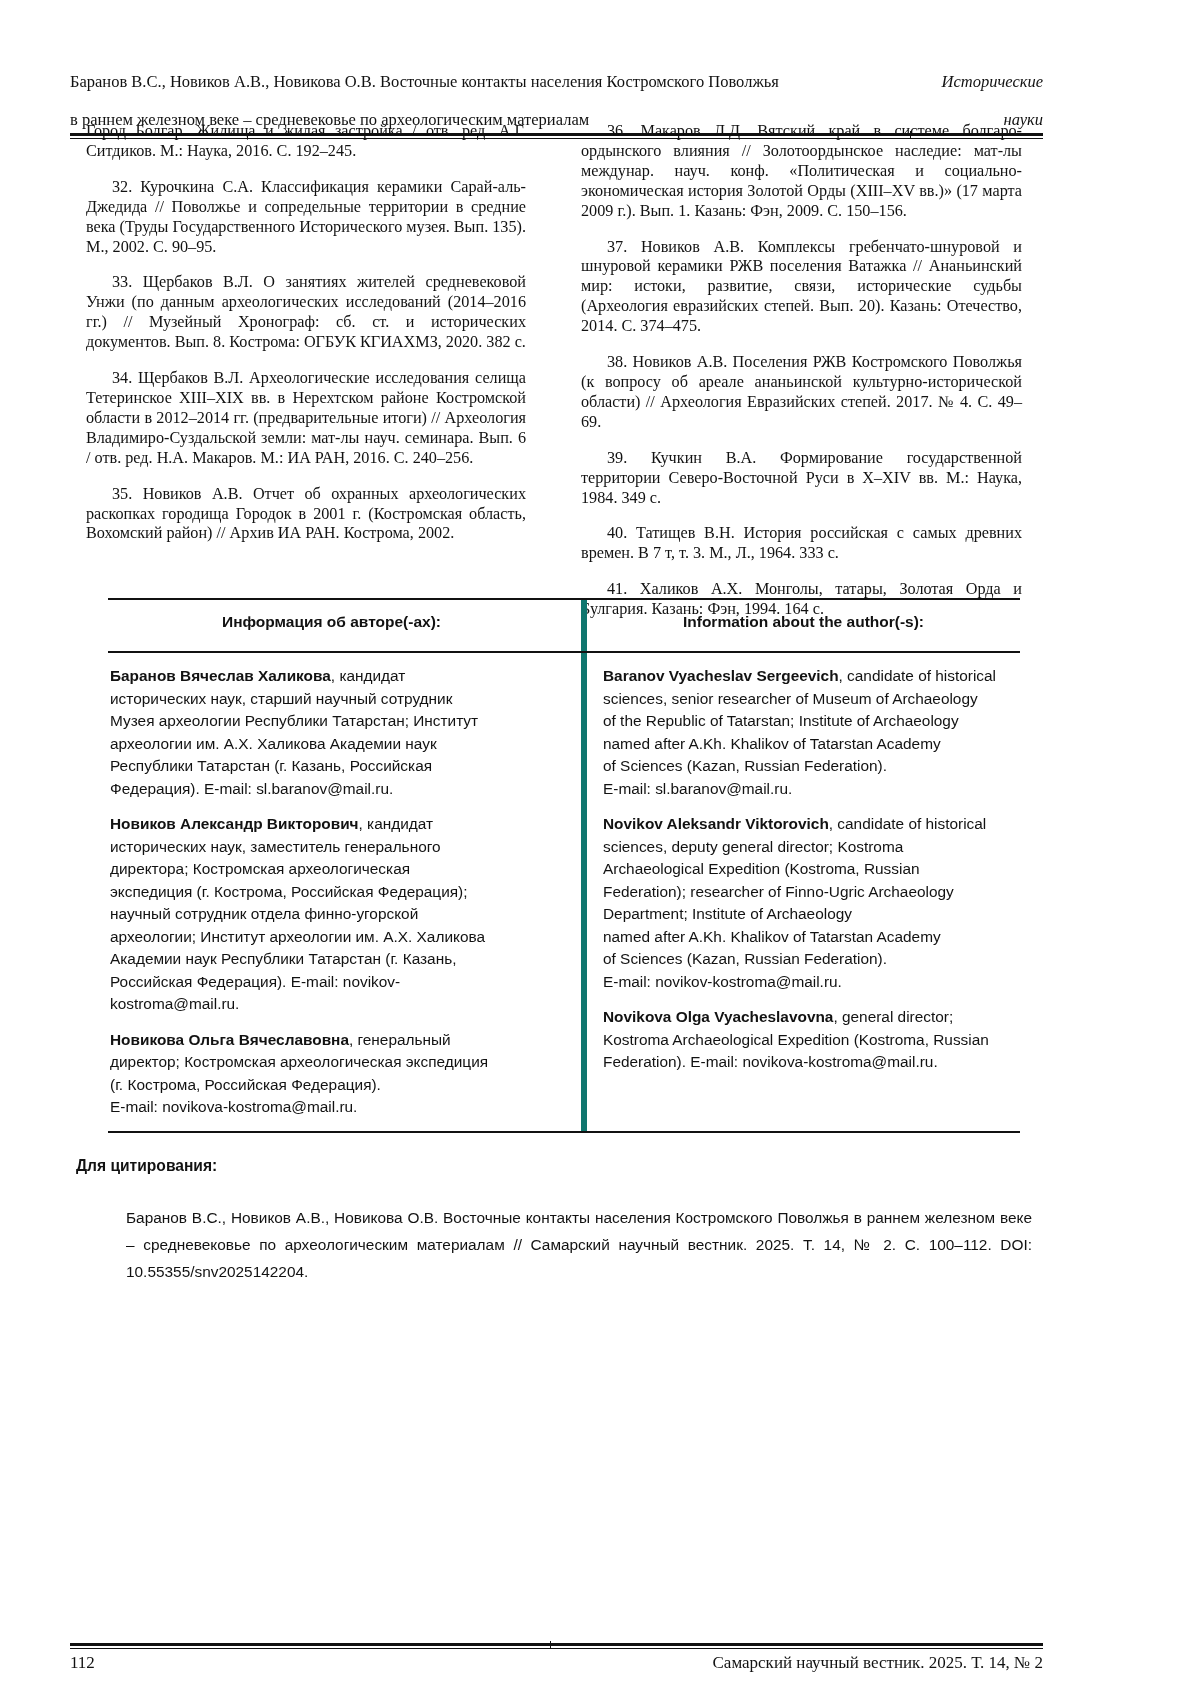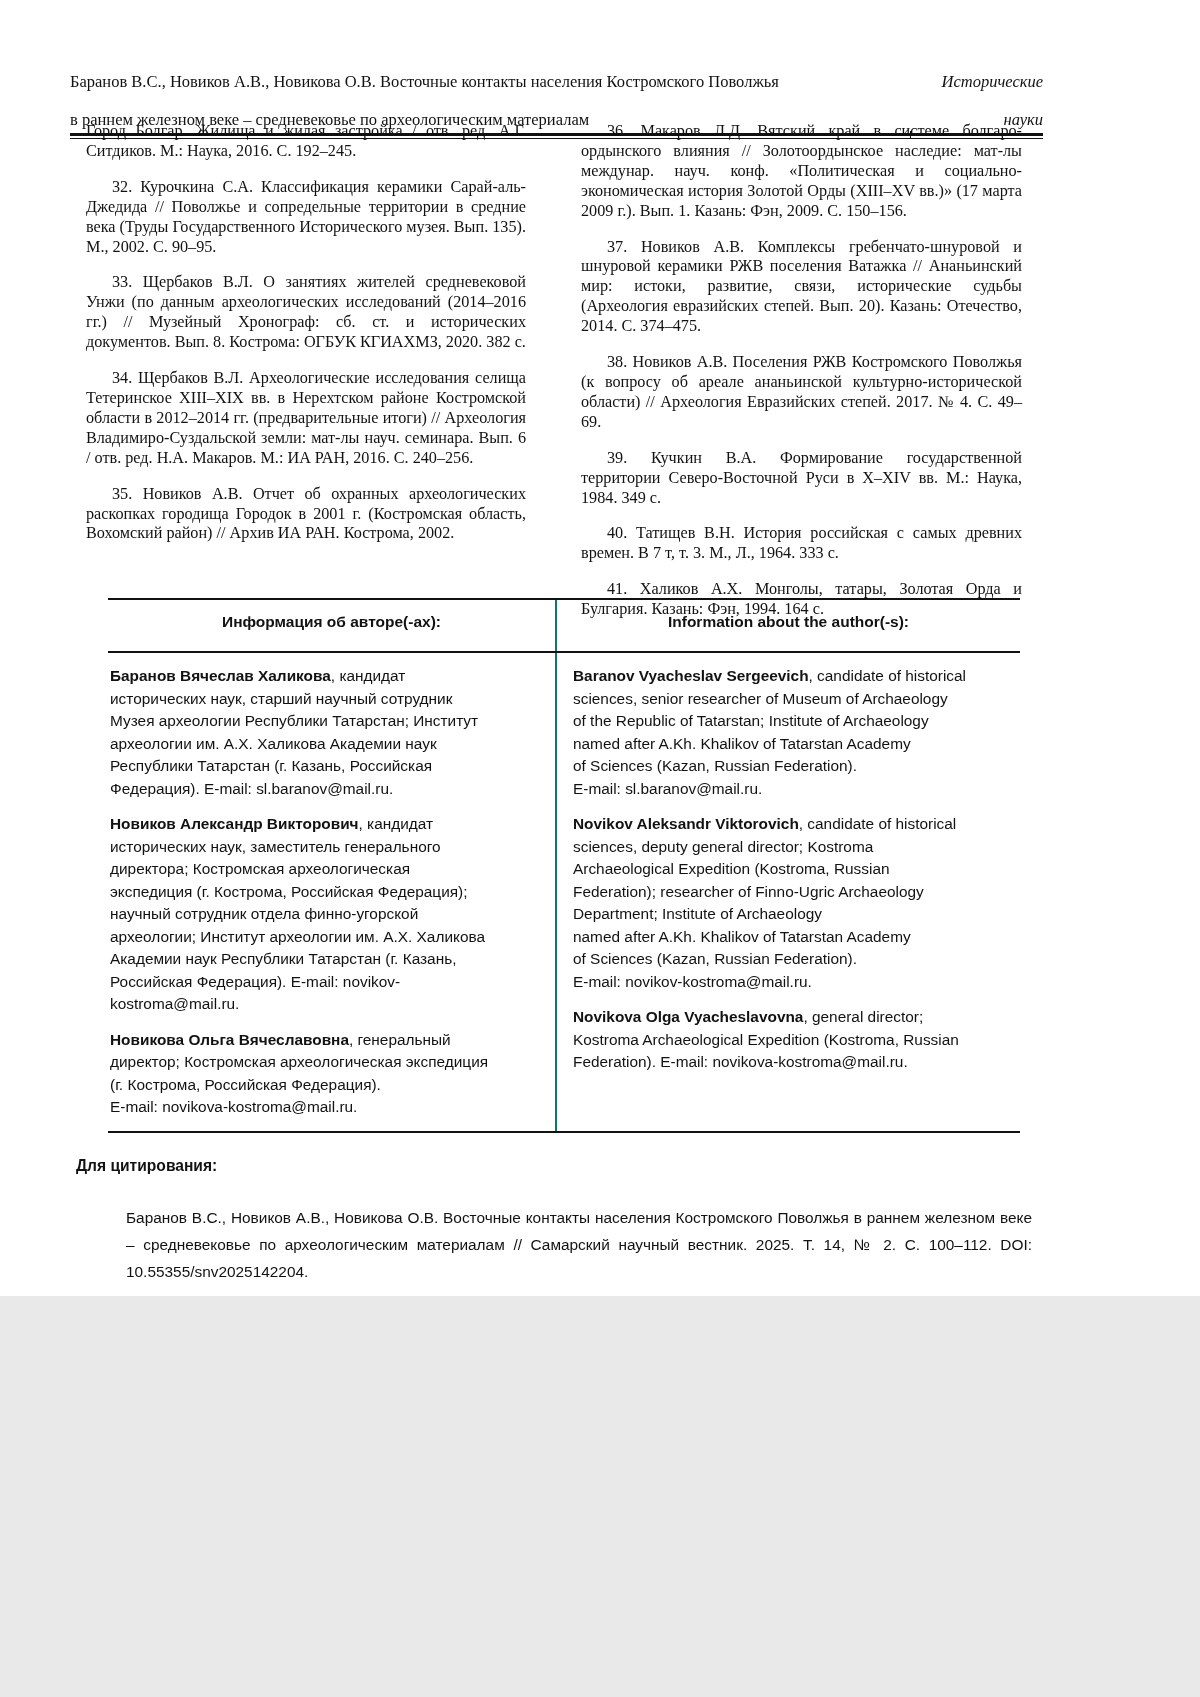--- a/index.html
+++ b/index.html
@@ -1,18 +1,18 @@
 <!DOCTYPE html>
 <html lang="ru"><head>
 <meta charset="utf-8">
 <style>
   html,body{margin:0;padding:0;background:#e9e9e9;}
   .page{
     position:relative;
-    width:1200px;height:1296px;
+    width:1200px;height:1697px;
     margin:0 auto;
     background:#ffffff;
     color:#121212;
     overflow:hidden;
   }
   
   .page-header{
     position:absolute;left:70px;top:54px;width:973px;
     font:16.5px/21px "Liberation Serif","DejaVu Serif",serif;
   }
@@ -35,21 +35,21 @@
   .refs-col p.cont{text-indent:0;}
   
   .authors-table{position:absolute;left:108px;top:598px;width:912px;
     font-family:"Liberation Sans","DejaVu Sans",sans-serif;}
   .t-rule{height:2px;background:#111;}
   .t-head,.t-body{display:grid;grid-template-columns:447px 1fr;}
   .t-head > div{
     padding:13px 8px 20px;
     text-align:center;font-weight:bold;font-size:15.5px;
   }
-  .t-head > .en, .t-body > .en{border-left:2px solid #0f766e;}
+  .t-head > .en, .t-body > .en{border-left:6px solid #0f766e;margin-left:26px;}
   .t-body > div{padding:12px 12px 12px 2px;}
   .t-body > .en{padding-left:16px;padding-right:8px;}
   .cell-par{
     margin:0 0 13px;
     font-size:15.4px;line-height:22.5px;
     white-space:pre-line;
   }
   .cell-par:last-child{margin-bottom:0;}
   .cell-par b{font-weight:bold;}
   
@@ -59,21 +59,21 @@
   }
   .cite-body{
     position:absolute;left:126px;top:1204px;width:906px;
     font:15.4px/27px "Liberation Sans","DejaVu Sans",sans-serif;
     text-align:justify;
   }
   
   .footer-rule{position:absolute;left:70px;top:1640px;width:973px;}
   .page-footer{
     position:absolute;left:70px;top:1652px;width:973px;
-    display:flex;align-items:baseline;
+    display:flex;justify-content:space-between;align-items:baseline;
     font:17px/22px "Liberation Serif","DejaVu Serif",serif;
   }
 </style>
 </head>
 <body>
 
 <div class="page">
 
   <header class="page-header">
     <div class="hrow">

